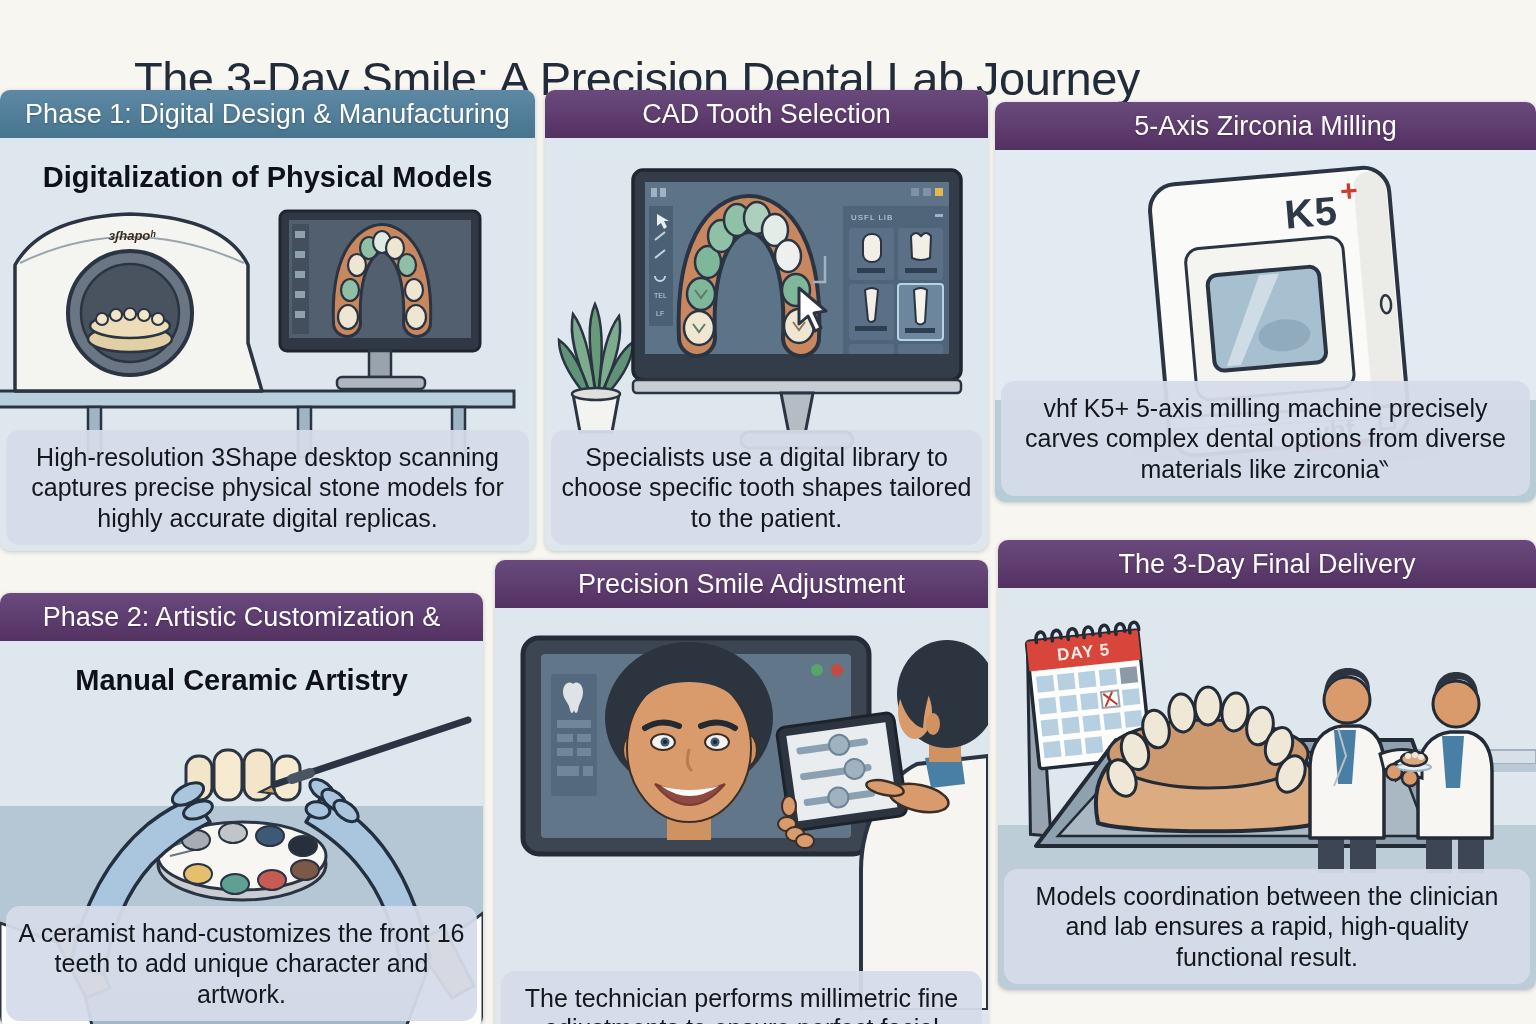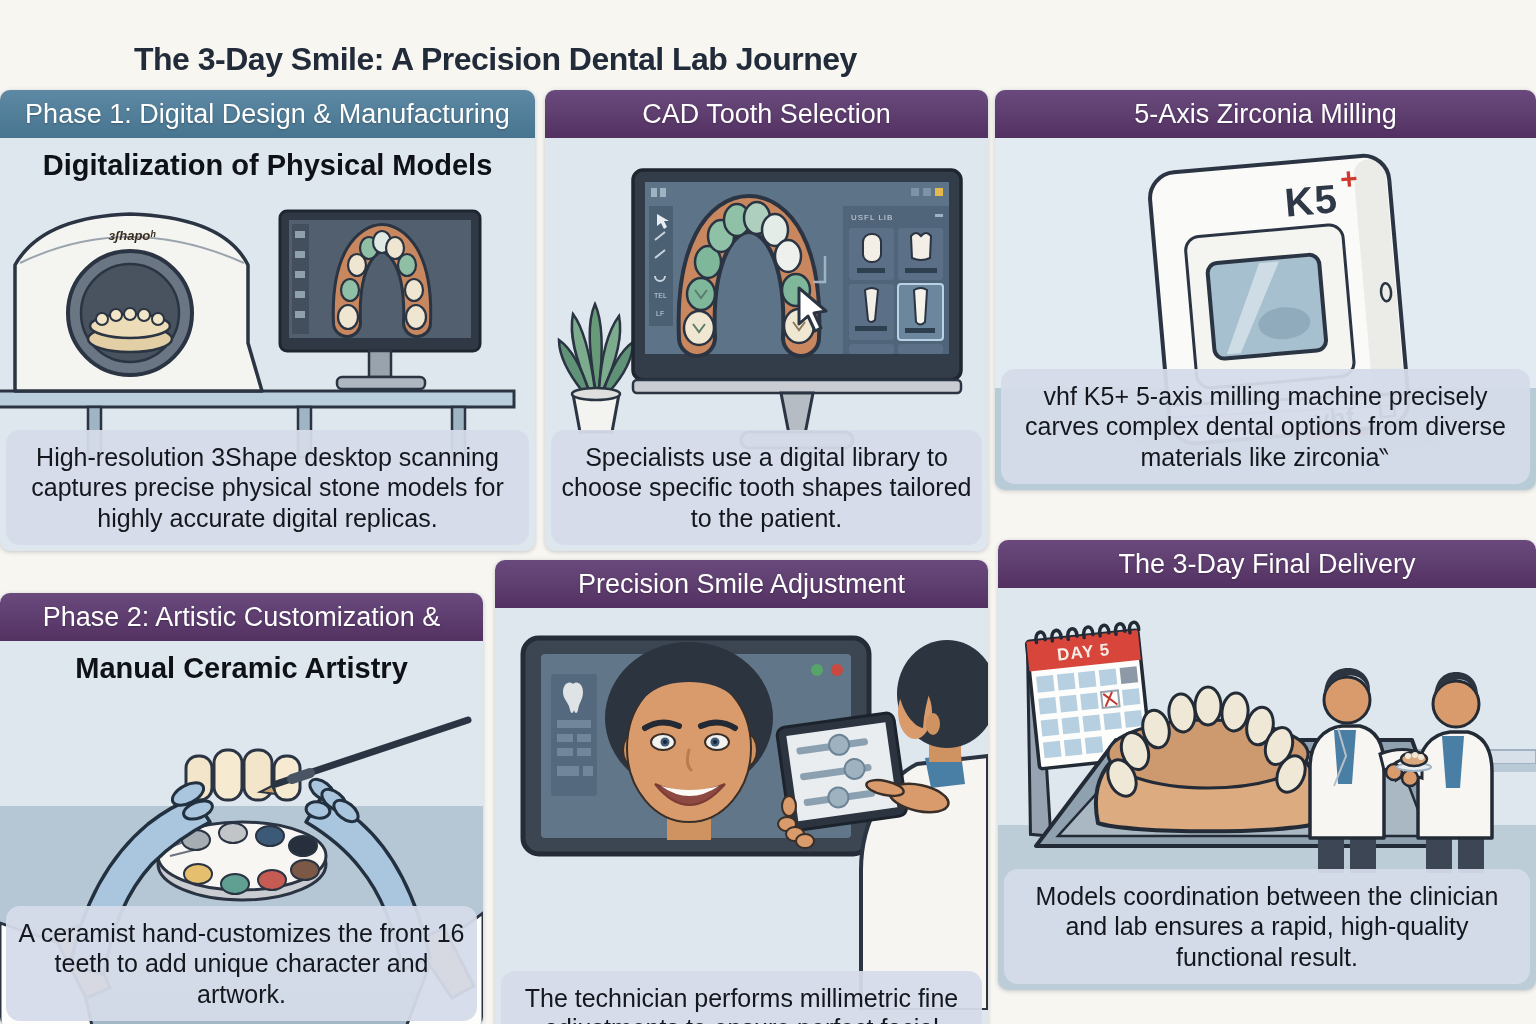--- a/index.html
+++ b/index.html
@@ -3,40 +3,40 @@
 <meta charset="utf-8">
 <style>
   html,body{margin:0;padding:0;}
   body{
     width:1536px;height:1024px;position:relative;overflow:hidden;
     background:#f8f6f1;
     font-family:"Liberation Sans", sans-serif;
   }
   .page-title{
     position:absolute;left:134px;top:20px;
-    font-size:32px;font-weight:bold;color:#222b39;letter-spacing:-0.5px;
+    font-size:47px;font-weight:normal;color:#222b39;letter-spacing:-0.5px;
   }
   .panel{
     position:absolute;background:#dee6ee;border-radius:10px;
     box-shadow:0 1px 4px rgba(40,50,70,.25);
   }
   .panel-header{
     position:absolute;top:0;left:0;right:0;height:48px;
     display:flex;align-items:center;justify-content:center;
     color:#fff;font-weight:normal;font-size:27px;
     border-radius:10px 10px 0 0;
     text-shadow:0 1px 2px rgba(0,0,0,.25);
   }
   .header-blue{background:linear-gradient(180deg,#5d89a4,#47748f);}
   .header-purple{background:linear-gradient(180deg,#6a4a7d,#533262);}
   .panel-body{position:absolute;top:48px;left:0;right:0;bottom:0;border-radius:0 0 10px 10px;overflow:hidden;}
   .panel-body svg{position:absolute;top:0;left:0;}
   .panel-subtitle{
     position:relative;z-index:2;text-align:center;
-    font-size:29px;font-weight:bold;color:#0e1116;padding-top:11px;
+    font-size:29px;font-weight:bold;color:#0e1116;padding-top:23px;
   }
   .panel-caption{
     position:absolute;z-index:3;left:6px;right:6px;bottom:6px;
     background:rgba(213,219,233,0.95);border-radius:14px;
     display:flex;align-items:center;justify-content:flex-end;
     text-align:center;font-size:25px;line-height:1.22;color:#14171d;
     padding:12px 10px;min-height:68px;
   }
 </style>
 </head>
@@ -198,21 +198,21 @@
           <rect x="196" y="270" width="112" height="16" rx="8" fill="#c4c9cf" stroke="#2a3442" stroke-width="3"></rect>
         </g>
       </g>
     </svg>
   </div>
   <div class="panel-caption">
       <span>Specialists use a digital library to choose specific tooth shapes tailored to the patient.</span>
     </div>
 </section>
 
-<section class="panel" style="left:995px;top:90px;width:541px;height:400px;">
+<section class="panel" style="left:995px;top:102px;width:541px;height:400px;">
   <header class="panel-header header-purple">
       <span>5-Axis Zirconia Milling</span>
     </header>
   <div class="panel-body">
     <svg width="541" height="413" viewBox="0 0 541 413">
       <rect x="0" y="0" width="541" height="250" fill="#e2ebf1"></rect>
       <rect x="0" y="250" width="541" height="163" fill="#b7ccd6"></rect>
       <ellipse cx="290" cy="302" rx="155" ry="14" fill="#93aebb" opacity="0.55"></ellipse>
       <g transform="rotate(-5 280 170) translate(0,14)">
         <rect x="165" y="12" width="240" height="272" rx="26" fill="#fafaf8"></rect>

